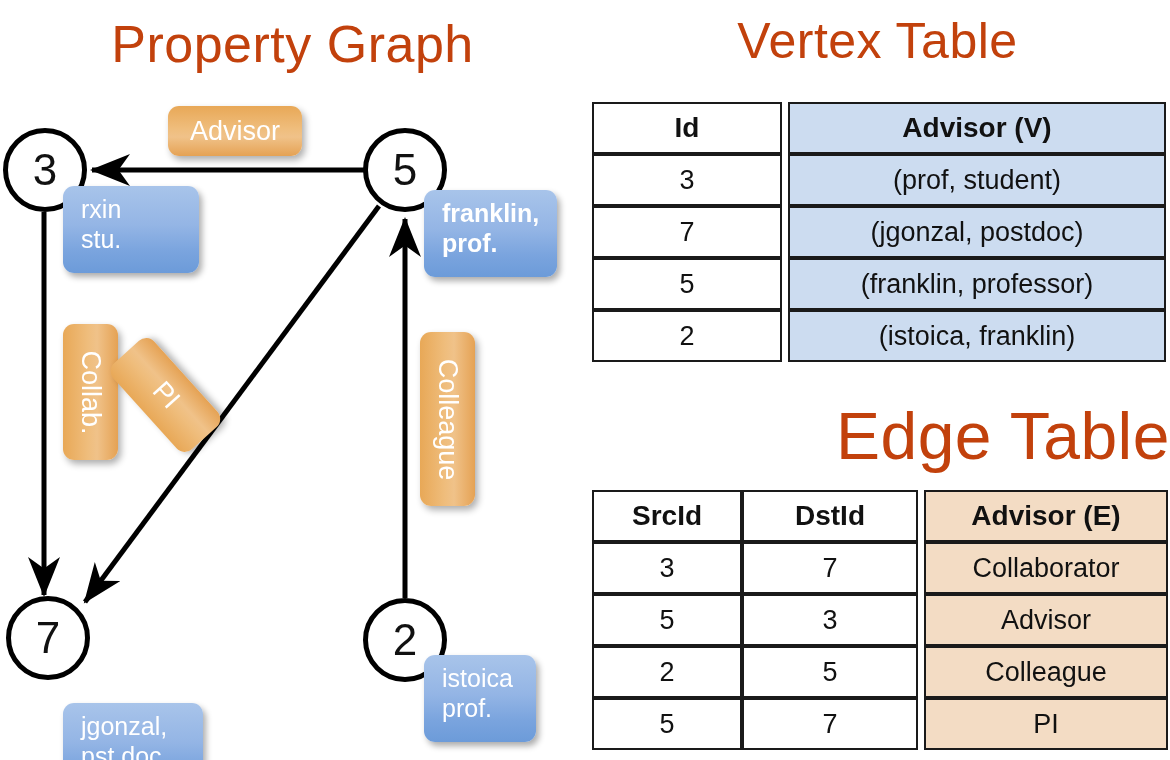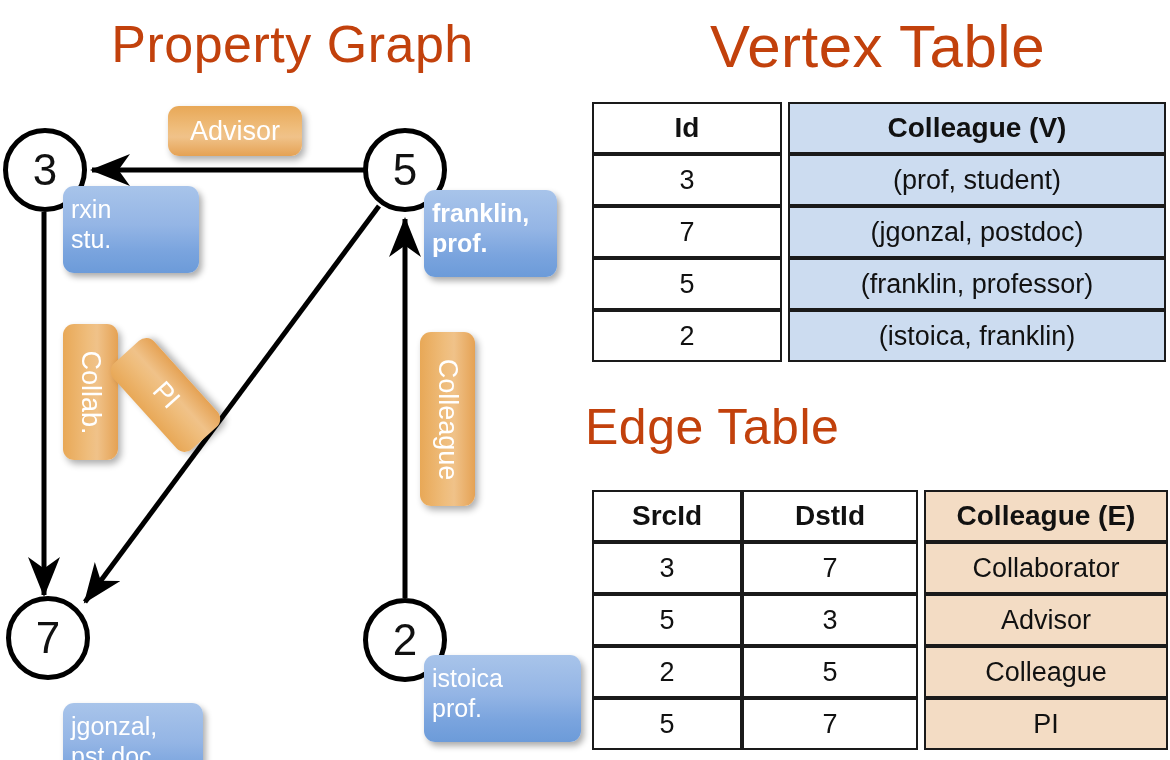--- a/index.html
+++ b/index.html
@@ -17,22 +17,22 @@
   
   .title {
     position: absolute;
     font-family: "Liberation Sans", sans-serif;
     font-weight: 300;
     color: #c2410c;
     white-space: nowrap;
     letter-spacing: 0.5px;
   }
   #title-property-graph { left: 0; top: 14px; width: 585px; text-align: center; font-size: 52px; }
-  #title-vertex-table   { left: 585px; top: 12px; width: 585px; text-align: center; font-size: 60px; }
-  #title-edge-table     { left: 585px; top: 398px; width: 585px; text-align: left; font-size: 50px; }
+  #title-vertex-table   { left: 585px; top: 12px; width: 585px; text-align: center; font-size: 50px; }
+  #title-edge-table     { left: 585px; top: 398px; width: 585px; text-align: right; font-size: 66px; }
 
   
   #graph-panel {
     position: absolute; left: 0; top: 0; width: 585px; height: 760px;
   }
   #graph-svg { position: absolute; left: 0; top: 0; }
 
   .node-circle {
     position: absolute;
     border: 5px solid #000;
@@ -47,21 +47,21 @@
   }
 
   .prop-box {
     position: absolute;
     border-radius: 11px;
     background: linear-gradient(to bottom, #a8c4ea 0%, #94b5e5 45%, #7aa4de 75%, #6c9bd9 100%);
     box-shadow: 3px 4px 6px rgba(0,0,0,0.33);
     color: #ffffff;
     font-size: 25px;
     line-height: 1.18;
-    padding: 9px 12px 8px 8px;
+    padding: 9px 12px 8px 18px;
     box-sizing: border-box;
     z-index: 8;
     font-weight: 400;
   }
   .prop-box div { white-space: nowrap; }
 
   .edge-label {
     position: absolute;
     border-radius: 11px;
     background: linear-gradient(to right, #e8a857 0%, #efbd7c 45%, #f0c289 62%, #e5a254 100%);
@@ -146,21 +146,21 @@
   <div class="prop-box" style="left:424px; top:190px; width:133px; height:87px;font-weight:bold;">
     <div>franklin,</div>
     <div>prof.</div>
   </div>
 
   <div class="prop-box" style="left:63px; top:655px; width:140px; height:87px;margin-top:48px;">
     <div>jgonzal,</div>
     <div>pst.doc.</div>
   </div>
 
-  <div class="prop-box" style="left:424px; top:655px; width:157px; height:87px;">
+  <div class="prop-box" style="left:424px; top:655px; width:112px; height:87px;">
     <div>istoica</div>
     <div>prof.</div>
   </div>
 
   <div class="edge-label horiz" style="left:168px; top:106px; width:134px; height:50px;">
     <span>Advisor</span>
   </div>
 
   <div class="edge-label" style="left:63px; top:324px; width:55px; height:136px;">
     <span class="vtext">Collab.</span>
@@ -178,21 +178,21 @@
 <table class="data-table" id="vertex-table">
   <colgroup>
     <col style="width:190px">
       <col style="width:6px">
       <col style="width:378px">
   </colgroup>
   <thead>
     <tr>
       <th>Id</th>
       <td class="col-gap"></td>
-      <th class="vprop">Colleague (V)</th>
+      <th class="vprop">Advisor (V)</th>
     </tr>
   </thead>
   <tbody>
     <tr>
       <td>3</td>
       <td class="col-gap"></td>
       <td class="vprop">(prof, student)</td>
     </tr>
     <tr>
       <td>7</td>
@@ -217,21 +217,21 @@
     <col style="width:150px">
       <col style="width:176px">
       <col style="width:6px">
       <col style="width:244px">
   </colgroup>
   <thead>
     <tr>
       <th>SrcId</th>
       <th>DstId</th>
       <td class="col-gap"></td>
-      <th class="eprop">Colleague (E)</th>
+      <th class="eprop">Advisor (E)</th>
     </tr>
   </thead>
   <tbody>
     <tr>
       <td>3</td>
       <td>7</td>
       <td class="col-gap"></td>
       <td class="eprop">Collaborator</td>
     </tr>
     <tr>

